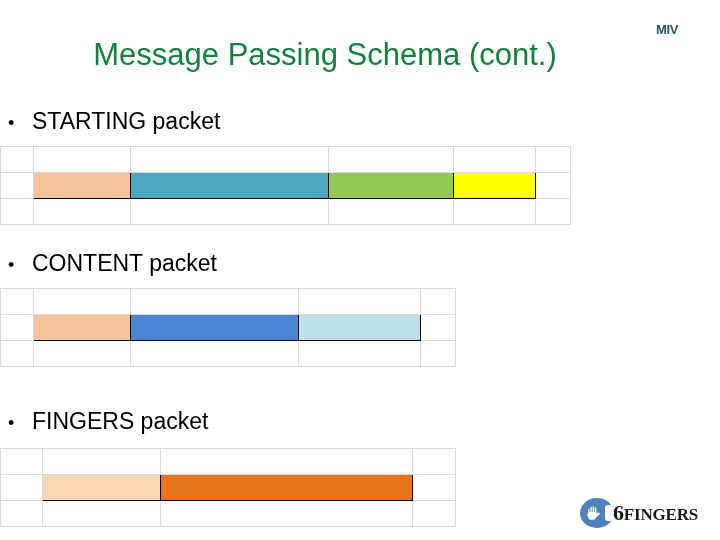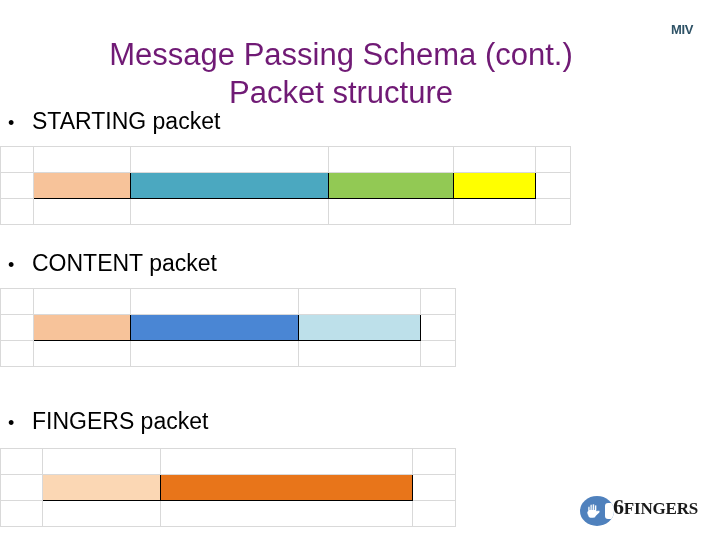--- a/index.html
+++ b/index.html
@@ -12,43 +12,42 @@
     background: #ffffff;
     font-family: "Liberation Sans", sans-serif;
     overflow: hidden;
     position: relative;
     -webkit-font-smoothing: antialiased;
   }
 
   
   .brand-mark {
     position: absolute;
-    left: 671px;
+    left: 656px;
     top: 22px;
     font-size: 13px;
     font-weight: bold;
     letter-spacing: -0.3px;
     color: #2e5266;
     font-family: "Liberation Sans", sans-serif;
   }
 
   
   .title-block {
     position: absolute;
-    left: 8px;
+    left: 0px;
     top: 36px;
     width: 650px;
     text-align: center;
-    color: #701a75;
+    color: #15803d;
     font-size: 31px;
     line-height: 38px;
     font-family: "Liberation Sans", sans-serif;
     font-weight: normal;
     white-space: nowrap;
-    padding-left: 8px;
   }
   .title-line { display: block; }
 
   
   .bullet-row {
     position: absolute;
     left: 8px;
     display: flex;
     align-items: baseline;
     font-size: 23px;
@@ -98,21 +97,21 @@
   #sheet-starting { left: 0px;  top: 146px; }
   #sheet-content  { left: 0px;  top: 288px; }
   #sheet-ending   { left: 0px;  top: 448px; }
 
   
   .logo {
     position: absolute;
     left: 580px;
     top: 496px;
     display: flex;
-    align-items: flex-start;
+    align-items: center;
     height: 34px;
   }
   .logo-c {
     position: relative;
     width: 34px;
     height: 30px;
     border-radius: 50%;
     background: #4f81bd;
     display: inline-block;
     overflow: hidden;
@@ -149,21 +148,20 @@
     font-size: 17px;
   }
 </style>
 </head>
 <body>
 
 <div class="brand-mark">MIV</div>
 
 <div class="title-block">
   <span class="title-line">Message Passing Schema (cont.)</span>
-  <span class="title-line">Packet structure</span>
 </div>
 
 <div class="bullet-row" id="bullet-starting">
   <span class="bullet-dot">•</span>
   <span class="bullet-text">STARTING packet</span>
 </div>
 
 <table class="sheet" id="sheet-starting">
   <colgroup>
     <col style="width:33px">

